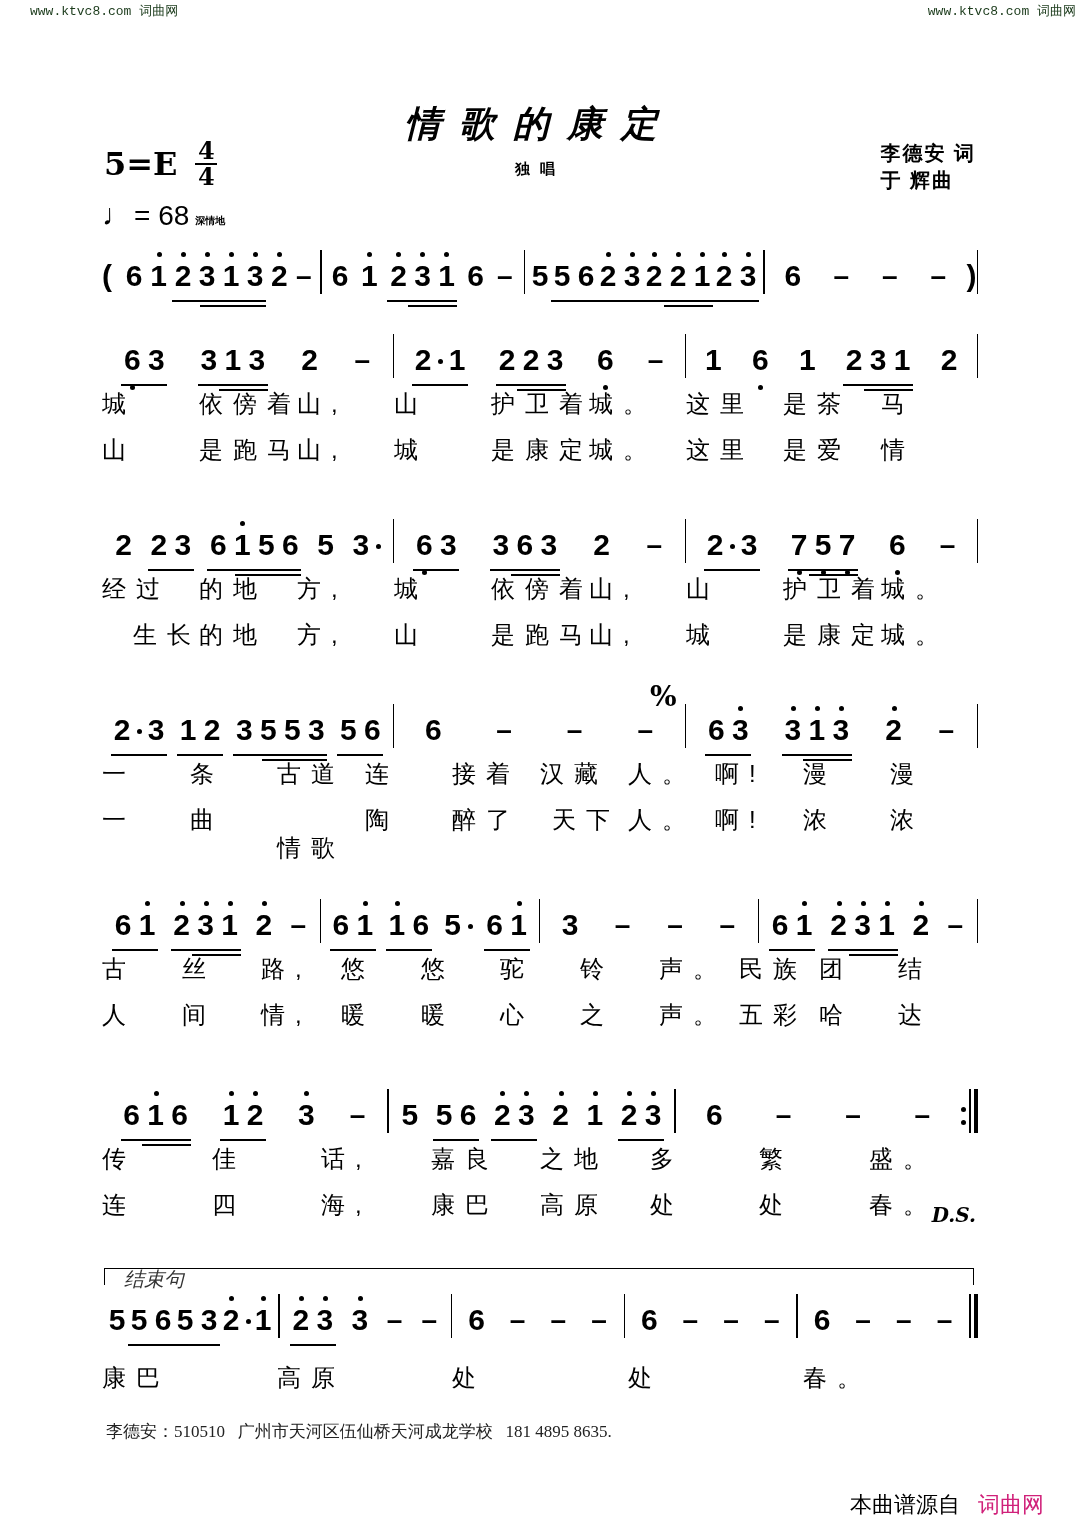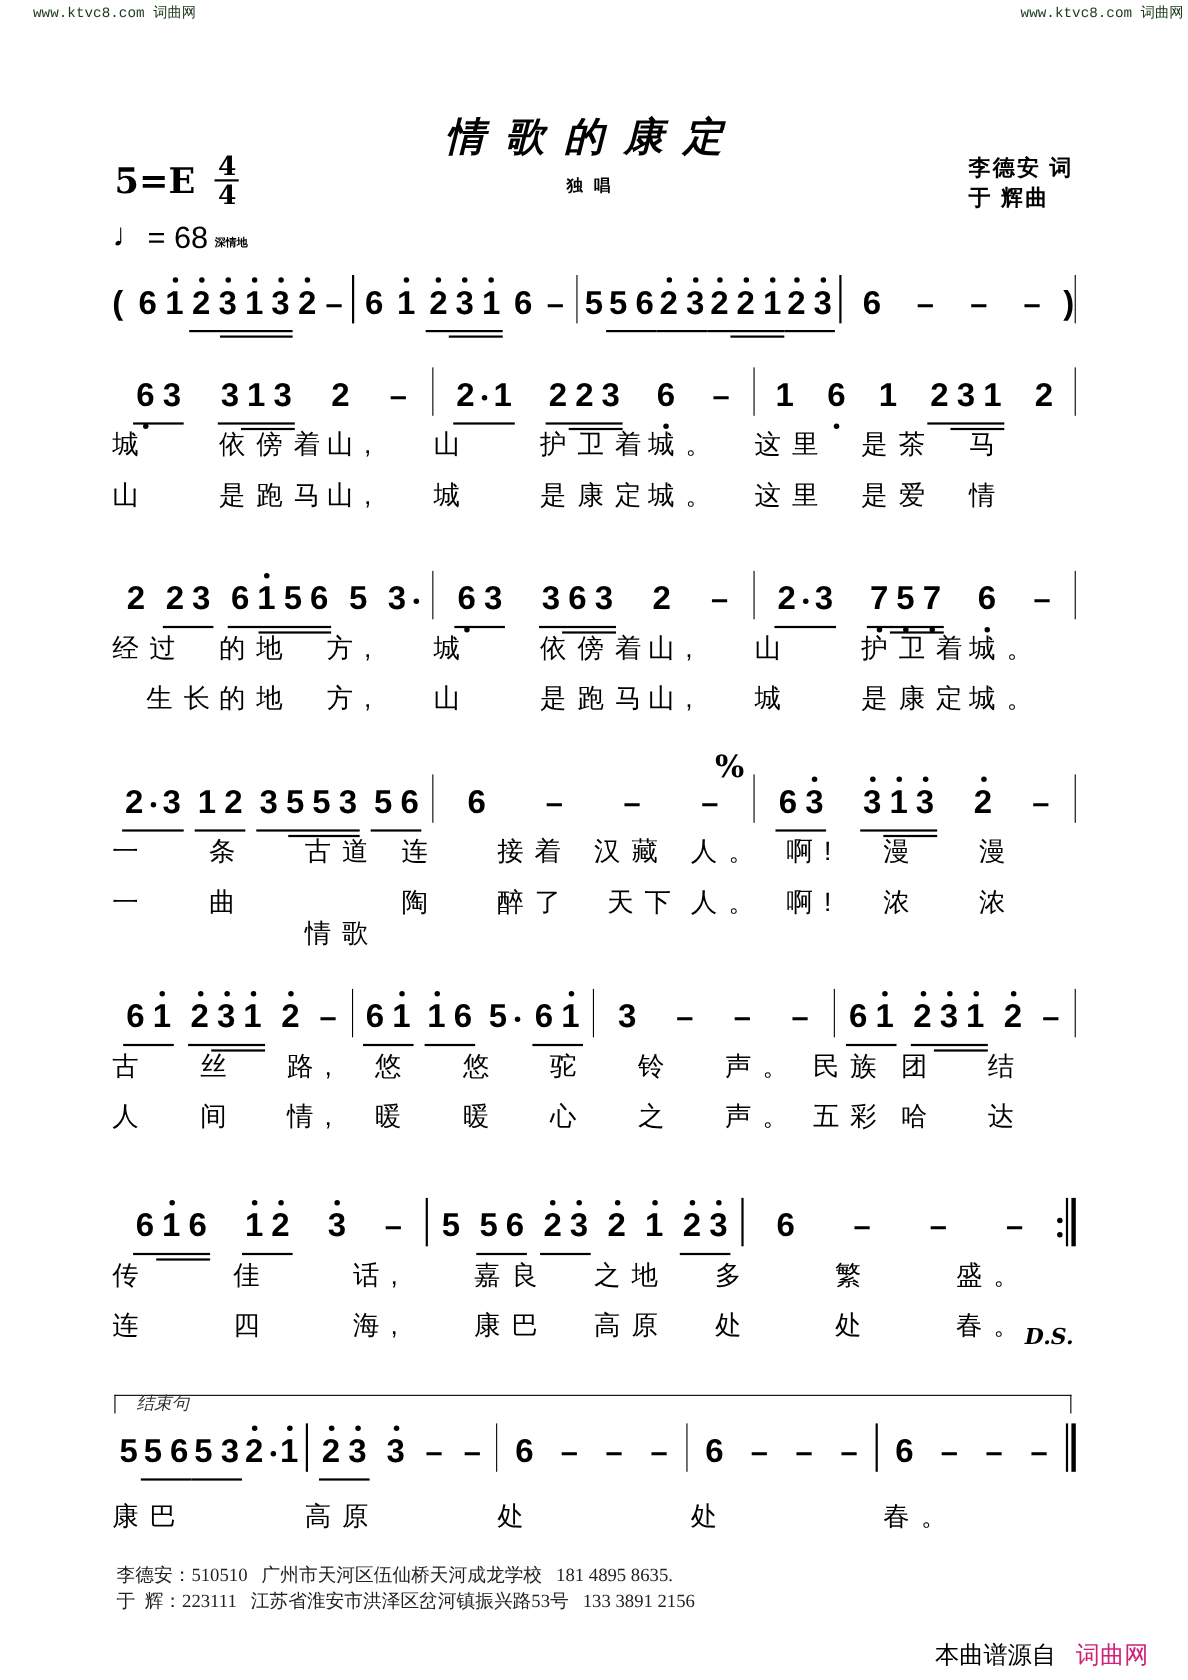--- a/index.html
+++ b/index.html
@@ -32,21 +32,21 @@
   .dash{display:inline-block;font-size:28px;font-weight:bold;line-height:40px;margin-top:10px;min-width:22px;text-align:center;}
   .paren{display:inline-block;font-size:30px;font-weight:bold;line-height:40px;margin-top:10px;}
   .segno{position:absolute;font-family:"DejaVu Serif",serif;font-size:28px;font-weight:bold;}
   .repeat-dots{display:inline-flex;flex-direction:column;gap:8px;margin-top:22px;margin-right:3px;}
   .repeat-dots span{width:5px;height:5px;background:#000;border-radius:50%;}
 
   .lyric-row{position:relative;height:46px;font-size:24px;}
   .lyric-row span{position:absolute;top:0;}
   .ds{position:absolute;font-family:"DejaVu Serif",serif;font-style:italic;font-weight:bold;font-size:20px;}
   .bracket{position:absolute;left:104px;width:868px;top:1268px;height:16px;border-top:1.5px solid #000;border-left:1.5px solid #000;border-right:1.5px solid #000;}
-  .bracket-label{position:absolute;left:124px;top:1266px;font-family:"DejaVu Serif",serif;font-style:italic;font-size:16px;color:#333;}
+  .bracket-label{position:absolute;left:124px;top:1266px;font-family:"DejaVu Serif",serif;font-style:italic;font-size:20px;color:#333;}
 
   .footer{position:absolute;left:106px;top:1420px;font-family:"Liberation Serif","DejaVu Serif",serif;font-size:17px;line-height:24px;color:#222;white-space:pre;}
   .source{position:absolute;right:36px;top:1490px;font-size:22px;}
   .source .brand{color:#d0217a;margin-left:18px;}
 </style>
 </head>
 <body>
 
 <div class="wm wm-left">www.ktvc8.com 词曲网</div>
 <div class="wm wm-right">www.ktvc8.com 词曲网</div>
@@ -739,16 +739,16 @@
         <span style="left: 350px; letter-spacing: 10px;">处</span>
         <span style="left: 526px; letter-spacing: 10px;">处</span>
         <span style="left: 701px; letter-spacing: 10px;">春。</span>
       </div>
     </div>
   </div>
 
 <div class="bracket"></div>
 <div class="bracket-label">结束句</div>
 
-<div class="footer"><div>李德安：510510   广州市天河区伍仙桥天河成龙学校   181 4895 8635.</div><div>于  辉：223111   江苏省淮安市洪泽区岔河镇振兴路53号   133 3891 2156</div></div>
+<div class="footer"><div>李德安：510510   广州市天河区伍仙桥天河成龙学校   181 4895 8635.</div></div>
 <div class="source">
   <span>本曲谱源自</span><span class="brand">词曲网</span>
 </div>
 
 </body></html>

